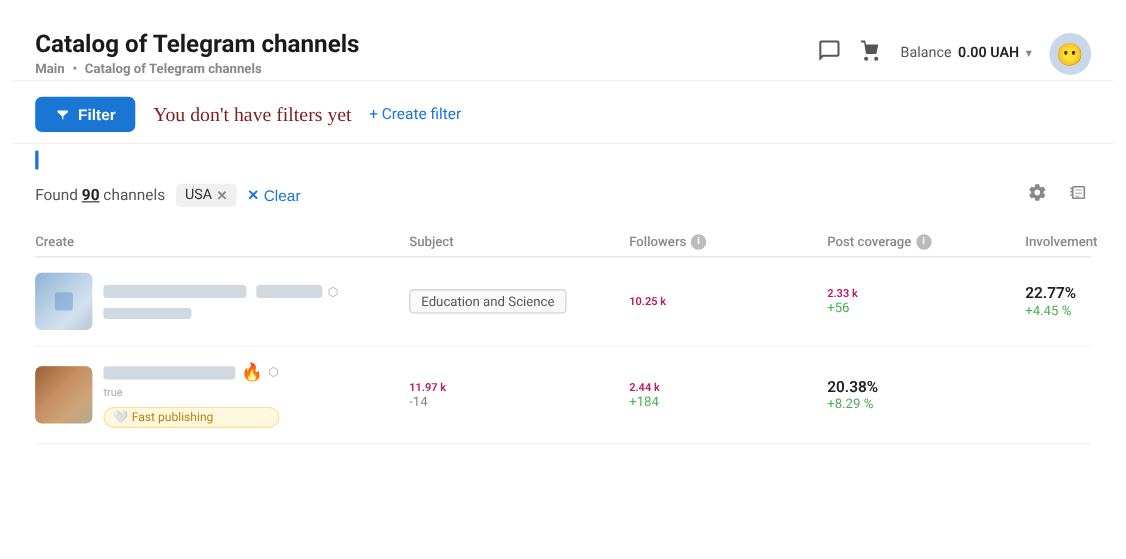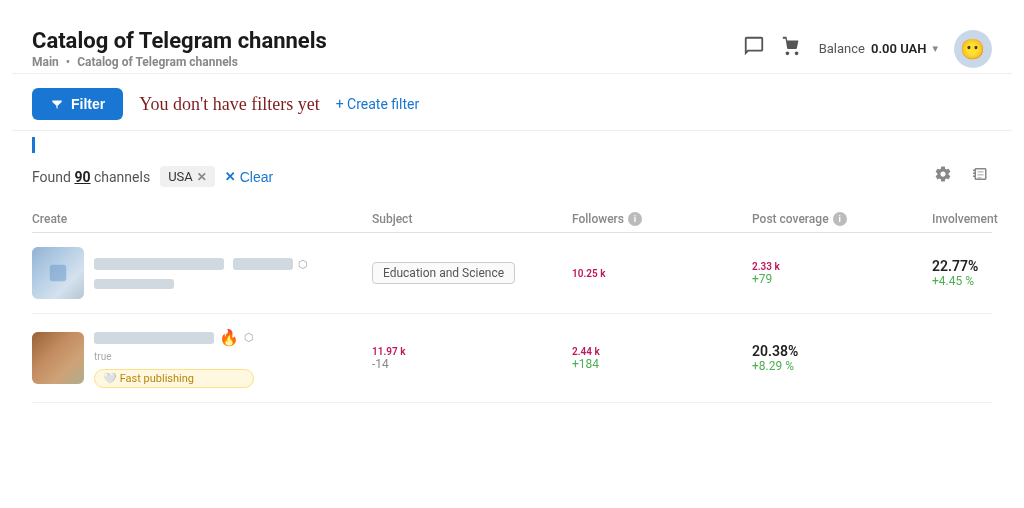--- a/index.html
+++ b/index.html
@@ -429,21 +429,21 @@
         </div>
       </div>
       <div class="subject-cell">
         <span class="subject-tag">Education and Science</span>
       </div>
       <div class="followers-cell">
         <div class="stat-main">10.25 k</div>
       </div>
       <div class="coverage-cell">
         <div class="stat-main">2.33 k</div>
-        <div class="stat-sub positive">+79</div>
+        <div class="stat-sub positive">+56</div>
       </div>
       <div class="involvement-cell">
         <div class="pct-main">22.77%</div>
         <div class="pct-sub">+4.45 %</div>
       </div>
     </div>
 
     <div class="table-row">
       <div class="channel-cell">
         <div class="channel-thumb channel-thumb-2">

